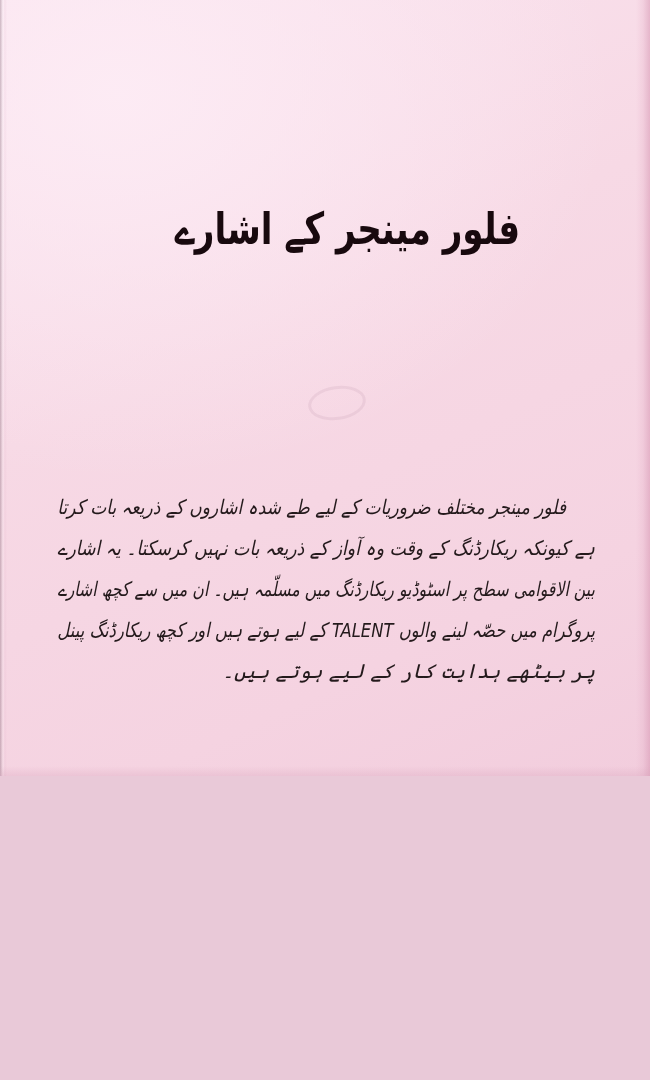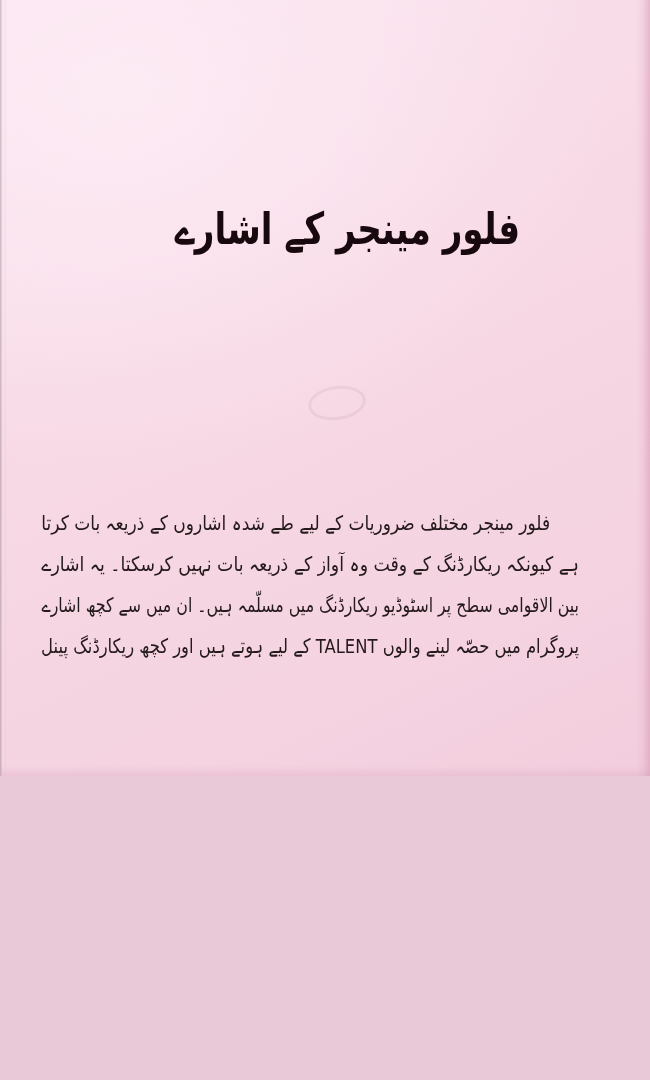--- a/index.html
+++ b/index.html
@@ -51,21 +51,21 @@
     letter-spacing: -1px;
   }
   
   .body-text {
     position: absolute;
     left: 57px; top: 487px; width: 538px;
     direction: rtl;
     color: #241a1c;
     font-size: 20px;
   }
-  .para { margin: 16px; }
+  .para { margin: 0; font-style: italic; }
   .line {
     direction: rtl;
     white-space: nowrap;
     height: 41px; line-height: 41px;
     text-align: right;
     text-align-last: justify;
     overflow: visible;
   }
   .line.lastline { text-align-last: right; }
   .line.indent { padding-right: 34px; }
@@ -91,18 +91,19 @@
   <div class="stain"></div>
 
   <h1 class="title fit" lang="ur" dir="rtl" style="transform-origin: right center; transform: scaleX(0.775281);">فلور مینجر کے اشارے</h1>
 
   <div class="body-text">
     <div class="para">
       <div class="line fit indent" lang="ur" style="transform-origin: right center; transform: scaleX(0.851266);">فلور مینجر مختلف ضروریات کے لیے طے شدہ اشاروں کے ذریعہ بات کرتا</div>
       <div class="line fit" lang="ur" style="transform-origin: right center; transform: scaleX(0.864952);">ہے کیونکہ ریکارڈنگ کے وقت وہ آواز کے ذریعہ بات نہیں کرسکتا۔ یہ اشارے</div>
       <div class="line fit" lang="ur" style="transform-origin: right center; transform: scaleX(0.790015);">بین الاقوامی سطح پر اسٹوڈیو ریکارڈنگ میں مسلّمہ ہیں۔ ان میں سے کچھ اشارے</div>
       <div class="line fit" lang="ur" style="transform-origin: right center; transform: scaleX(0.818874);">پروگرام میں حصّہ لینے والوں TALENT کے لیے ہوتے ہیں اور کچھ ریکارڈنگ پینل</div>
+      <div class="line fit lastline" lang="ur">پر بیٹھے ہدایت کار کے لیے ہوتے ہیں۔</div>
     </div>
   </div>
 
   <div class="page-number" dir="ltr">-۱۰۵</div>
 
 </div>
 
 </body></html>

